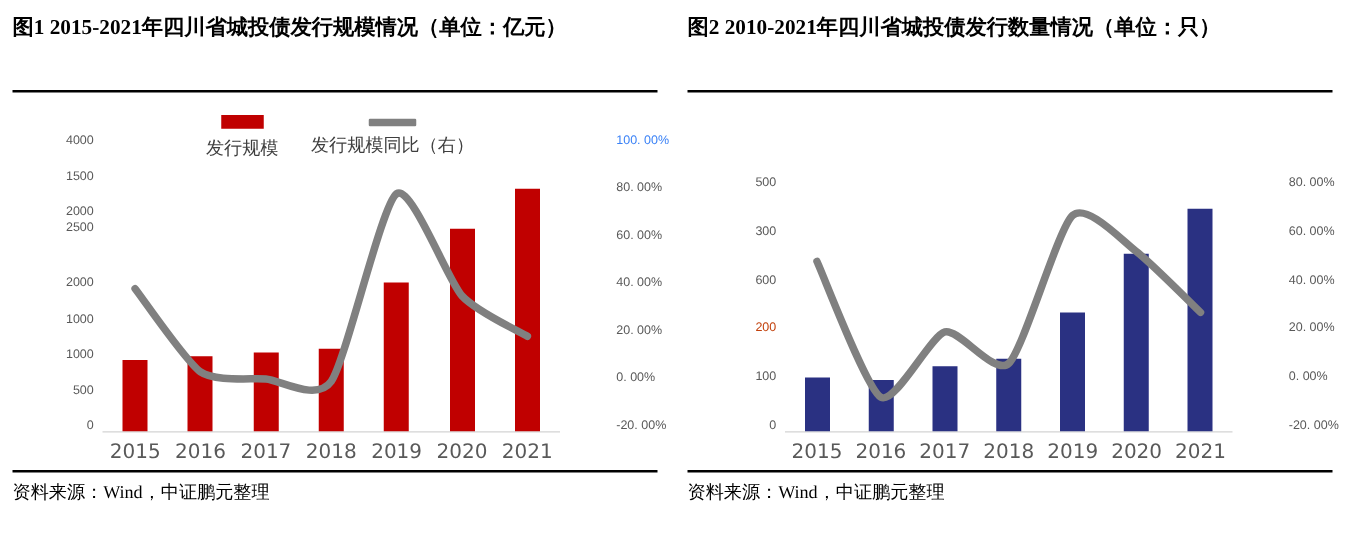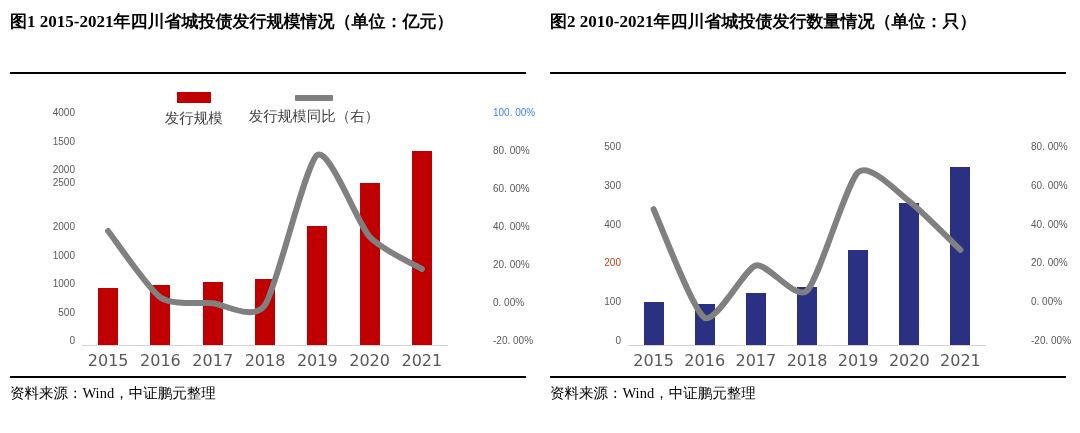--- a/index.html
+++ b/index.html
@@ -124,21 +124,21 @@
   <div class="panel">
     <div class="panel-inner">
       <div class="fig-title">图2  2010-2021年四川省城投债发行数量情况（单位：只）</div>
       <div class="rule-top"></div>
 
       <div class="chart">
         <div class="plot" id="plot2">
             <div class="axis-label axis-left" style="right: 453px; top: 257px; color: rgb(89, 89, 89);">0</div>
             <div class="axis-label axis-left" style="right: 453px; top: 218.2px; color: rgb(89, 89, 89);">100</div>
             <div class="axis-label axis-left" style="right: 453px; top: 179.4px; color: #c2410c;">200</div>
-            <div class="axis-label axis-left" style="right: 453px; top: 140.6px; color: rgb(89, 89, 89);">400</div>
+            <div class="axis-label axis-left" style="right: 453px; top: 140.6px; color: rgb(89, 89, 89);">600</div>
             <div class="axis-label axis-left" style="right: 453px; top: 101.8px; color: rgb(89, 89, 89);">300</div>
             <div class="axis-label axis-left" style="right: 453px; top: 63px; color: rgb(89, 89, 89);">500</div>
             <div class="axis-label axis-right" style="left: 443px; top: 257px; color: rgb(89, 89, 89);">-20. 00%</div>
             <div class="axis-label axis-right" style="left: 443px; top: 218.2px; color: rgb(89, 89, 89);">0. 00%</div>
             <div class="axis-label axis-right" style="left: 443px; top: 179.4px; color: rgb(89, 89, 89);">20. 00%</div>
             <div class="axis-label axis-right" style="left: 443px; top: 140.6px; color: rgb(89, 89, 89);">40. 00%</div>
             <div class="axis-label axis-right" style="left: 443px; top: 101.8px; color: rgb(89, 89, 89);">60. 00%</div>
             <div class="axis-label axis-right" style="left: 443px; top: 63px; color: rgb(89, 89, 89);">80. 00%</div>
             <div class="baseline" style="left: 78px; width: 358px; top: 267px;"></div>
             <div class="bar" style="left: 93.5714px; width: 20px; bottom: 29px; height: 43.456px; background: rgb(42, 49, 130);"></div>

